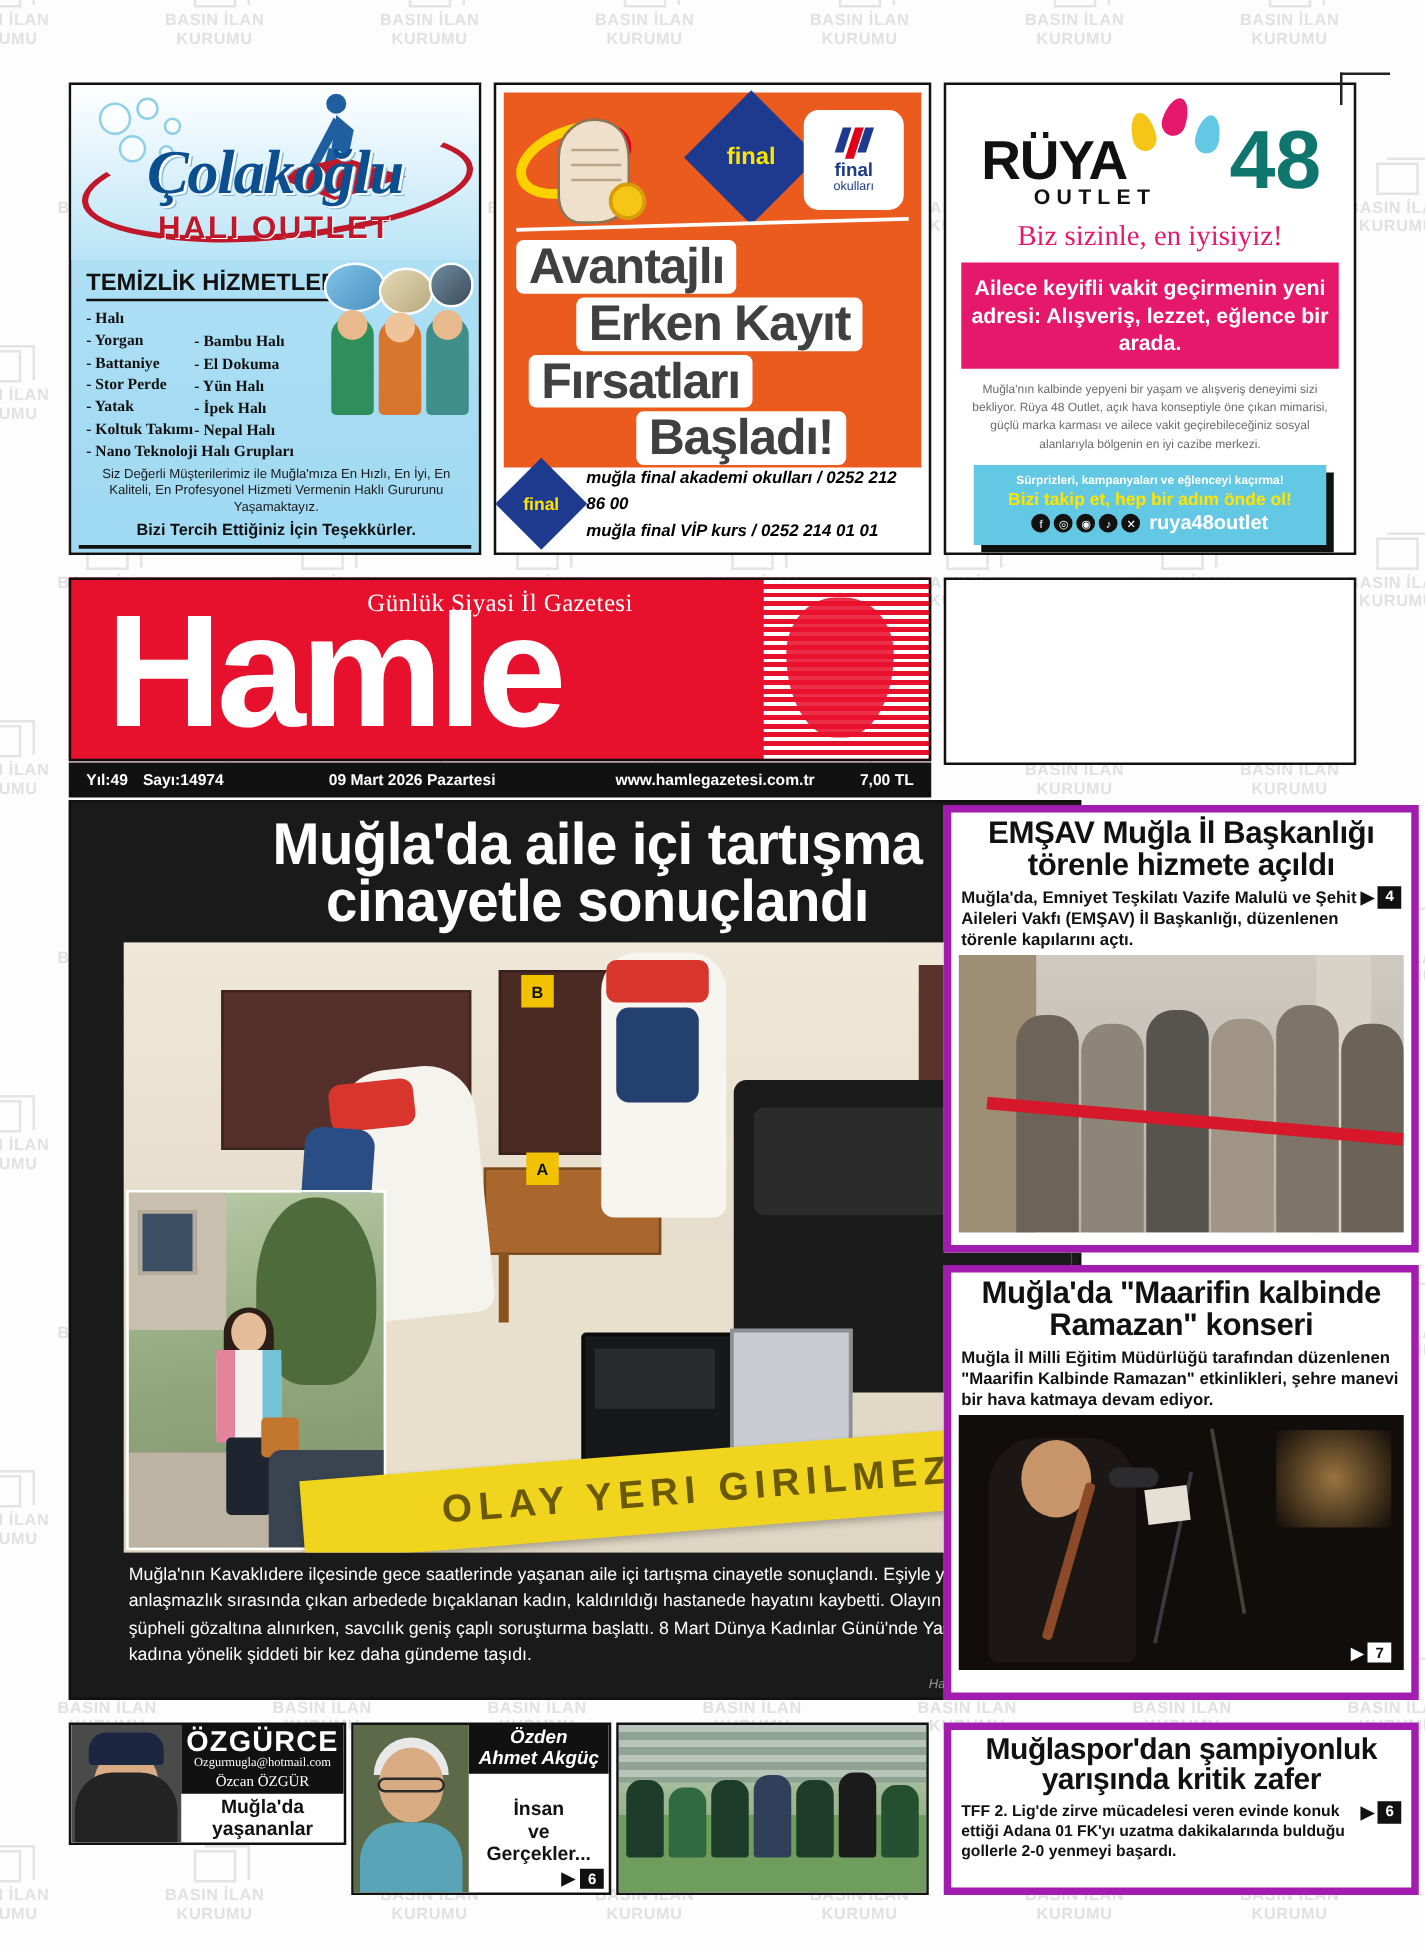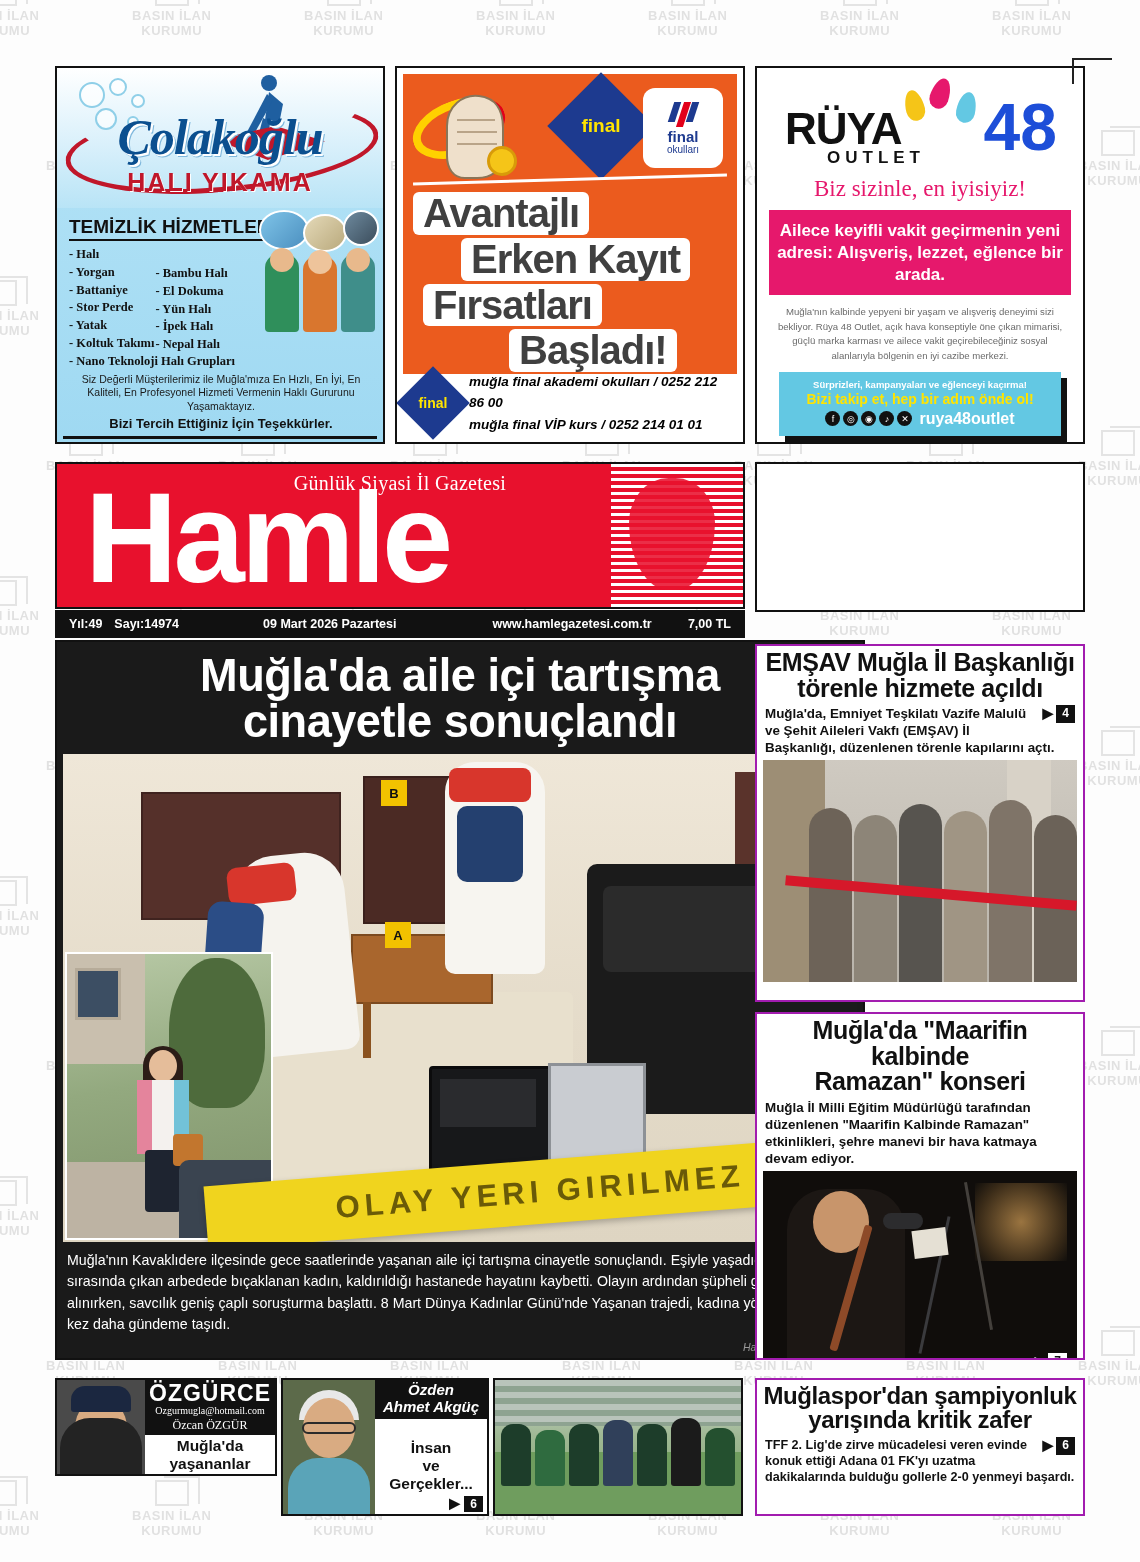--- a/index.html
+++ b/index.html
@@ -238,21 +238,21 @@
   .ruya-word {
     position:absolute; left:16px; top:28px;
     font-weight:bold; font-size:44px; color:#111; letter-spacing:-1px;
   }
   .ruya-outlet {
     position:absolute; left:58px; top:72px;
     font-weight:bold; font-size:17px; color:#111; letter-spacing:5px;
   }
   .ruya-48 {
     position:absolute; right:14px; top:18px;
-    font-weight:bold; font-size:66px; color:#1d4ed8; line-height:1;
+    font-weight:bold; font-size:66px; color:#0f766e; line-height:1;
   }
   .ruya-tag {
     text-align:center; color:#e6186c;
     font-family:"Liberation Serif", serif;
     font-size:23px; margin:2px 0 8px 0;
   }
   .ruya-band {
     background:#e6186c; color:#fff; text-align:center;
     font-weight:bold; font-size:17px; line-height:1.28;
     padding:10px 8px;
@@ -365,21 +365,21 @@
   .ptime {
     position:absolute; left:10px; right:10px; bottom:9px; height:27px;
     background:#fff; border-radius:4px;
     display:flex; align-items:center; justify-content:center;
     font-size:19px; font-weight:bold; color:#111;
   }
 
   
   .lead {
     position:absolute; left:55px; top:640px; width:810px; height:720px;
-    background:#1a1a1a; border:2px solid #111; z-index:3; overflow:hidden;
+    background:#1a1a1a; border:2px solid #111; z-index:3; overflow:hidden;padding-left:36px;
   }
   .lead-head {
     color:#fff; text-align:center;
     font-weight:bold; font-size:47px; line-height:.98;
     letter-spacing:-.5px; padding:10px 6px 8px 6px;
     font-stretch: condensed;
     transform: scaleX(.96);
   }
   .lead-photo {
     position:relative; margin:2px 6px 0 6px; height:488px;
@@ -448,22 +448,22 @@
   }
   .lead-ref {
     position:absolute; right:12px; bottom:4px;
     color:#9a9a9a; font-size:10.5px; font-style:italic;
     display:flex; align-items:center; gap:4px;
   }
   .lead-ref .arrow { color:#fff; font-style:normal; font-size:12px; }
 
   
   .story {
-    position:absolute; left:755px; width:330px;
-    border:2px solid #a21caf; background:#fff; z-index:3; overflow:hidden;
+    position:absolute; left:755px; width:380px;
+    border:6px solid #a21caf; background:#fff; z-index:3; overflow:hidden;
   }
   .story.s1 { top:644px; height:358px; }
   .story.s2 { top:1012px; height:348px; }
   .story.s3 { top:1378px; height:138px; }
   .story h3 {
     text-align:center; font-weight:bold; font-size:25px;
     line-height:1.02; color:#111; padding:4px 4px 2px 4px;
     letter-spacing:-.4px;
   }
   .story p {
@@ -668,21 +668,21 @@
           <i style="width:12px;height:12px;left:48px;top:38px;"></i>
         </div>
         <svg class="colak-person" viewBox="0 0 56 74">
           <circle cx="30" cy="9" r="8" fill="#1f5fa0"></circle>
           <path d="M30 18 L44 30 L40 50 L26 46 Z" fill="#1f5fa0"></path>
           <path d="M28 20 L8 58 L14 62 L34 26 Z" fill="#1f5fa0"></path>
           <path d="M24 44 L16 74 L24 74 L32 48 Z" fill="#1f5fa0"></path>
         </svg>
         <div class="colak-rug"></div>
         <div class="colak-name">Çolakoğlu</div>
-        <div class="colak-sub">HALI YIKAMA</div>
+        <div class="colak-sub">HALI OUTLET</div>
       </div>
 
       <div class="colak-body">
         <div class="colak-h2">TEMİZLİK HİZMETLERİ</div>
         <div class="colak-photos">
           <div class="pc" style="left:0;top:0;width:50px;height:40px;background:linear-gradient(135deg,#7fc4e8,#4b8fbf);"></div>
           <div class="pc" style="left:44px;top:4px;width:44px;height:38px;background:linear-gradient(135deg,#e4d9b8,#b9a97c);"></div>
           <div class="pc" style="left:84px;top:0;width:36px;height:36px;background:linear-gradient(135deg,#6e8a9e,#3b4d5c);"></div>
           <div style="position:absolute;left:6px;top:44px;width:34px;height:78px;background:#2f8f5b;border-radius:14px 14px 4px 4px;"></div>
           <div style="position:absolute;left:6px;top:38px;width:24px;height:24px;border-radius:50%;background:#e8b98c;margin-left:5px;"></div>

